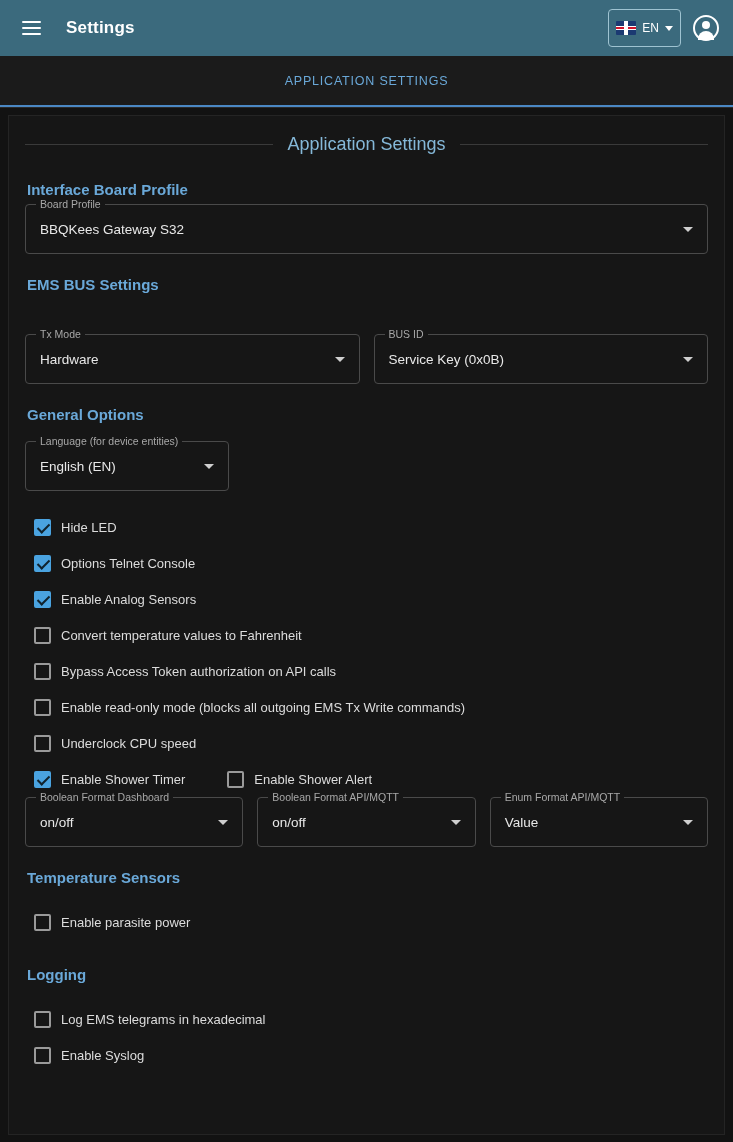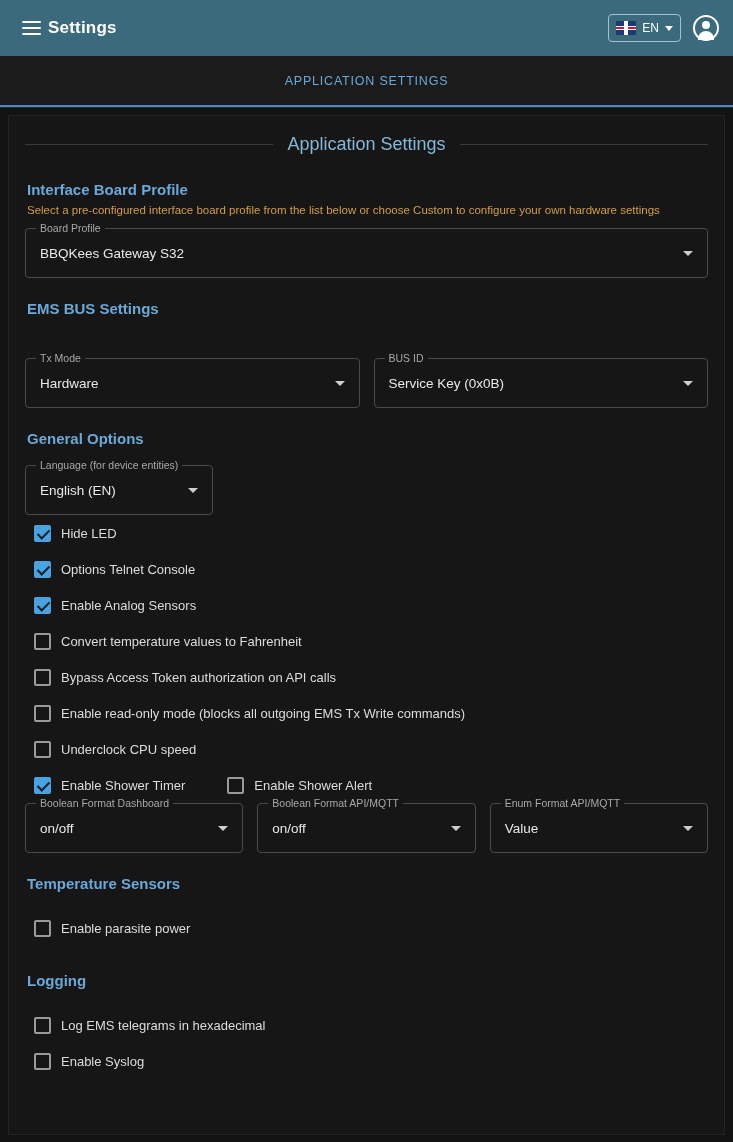--- a/index.html
+++ b/index.html
@@ -36,40 +36,41 @@
   .menu-btn span {
     display: block;
     width: 19px; height: 2px;
     background: #fff;
     border-radius: 1px;
   }
   .appbar-title {
     font-size: 17px;
     font-weight: bold;
     color: #ffffff;
+    margin-left: 18px;
     letter-spacing: .2px;
   }
   .appbar-right {
     margin-left: auto;
     display: flex;
     align-items: center;
     gap: 12px;
   }
   .lang-btn {
     display: flex;
     align-items: center;
     gap: 6px;
     border: 1px solid #9fc3d1;
     border-radius: 4px;
     padding: 4px 7px;
     background: transparent;
     color: #fff;
     font-size: 12px;
     cursor: pointer;
-    height: 28px;
+    height: 38px;
   }
   .flag {
     width: 20px; height: 14px;
     background: #1b3a72;
     position: relative;
     border-radius: 1px;
     overflow: hidden;
     display: inline-block;
   }
   .flag::before {
@@ -226,21 +227,21 @@
   }
   .field .arrow {
     margin-left: auto;
     width: 0; height: 0;
     border-left: 5px solid transparent;
     border-right: 5px solid transparent;
     border-top: 5px solid #cfcfcf;
   }
   .field.w-bp { width: 100%; margin-bottom: 22px; }
   .field.half { flex: 1; margin-top: 23px; }
-  .field.lang { width: 188px; }
+  .field.lang { width: 204px; margin-bottom: 18px; }
   .field.third { flex: 1; }
 
   
   .cb-row {
     display: flex;
     align-items: center;
     height: 36px;
     gap: 10px;
   }
   .cb {
@@ -303,21 +304,20 @@
 
 <div class="page">
 
   <div class="page-title-wrap">
     <div class="rule"></div>
     <div class="page-title">Application Settings</div>
     <div class="rule"></div>
   </div>
 
   <div class="section-title">Interface Board Profile</div>
-  <div class="section-sub">Select a pre-configured interface board profile from the list below or choose Custom to configure your own hardware settings</div>
   <div class="field w-bp">
     <span class="label">Board Profile</span>
     <span class="value">BBQKees Gateway S32</span>
     <span class="arrow"></span>
   </div>
 
   <div class="section-title mb-sec">EMS BUS Settings</div>
   <div class="row">
     <div class="field half">
       <span class="label">Tx Mode</span>

